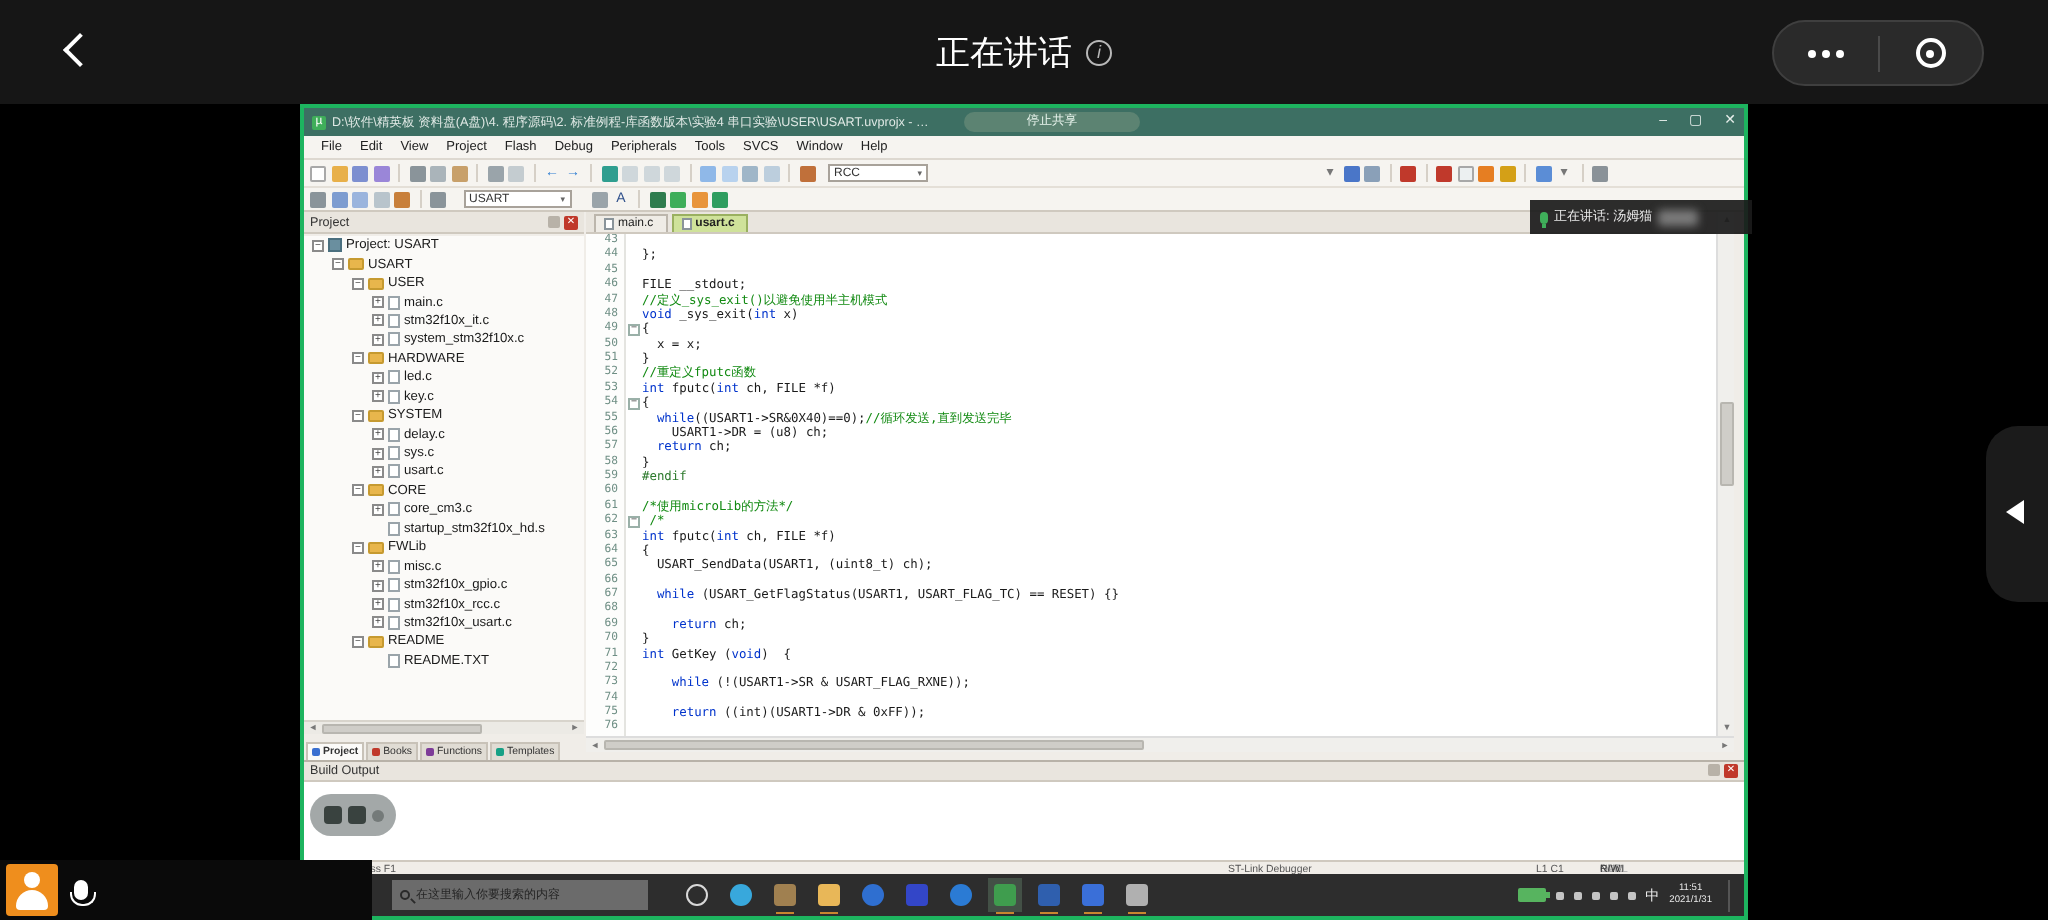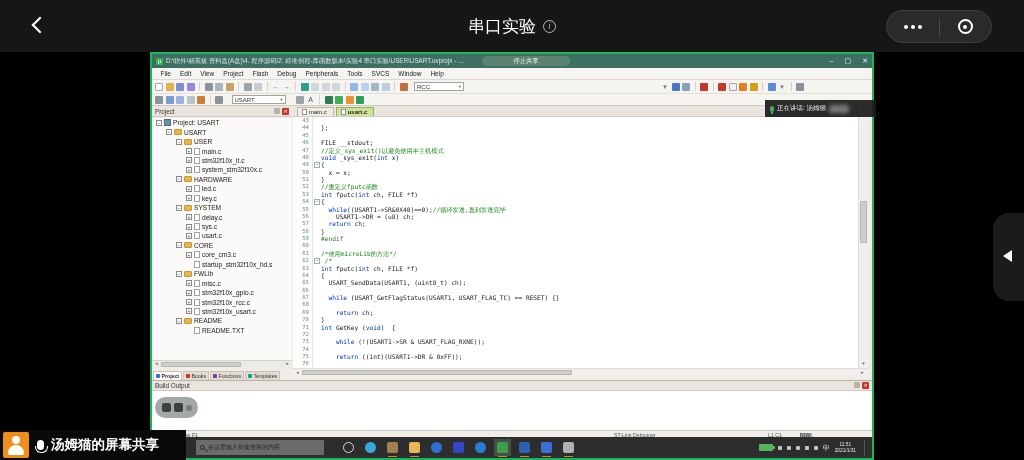--- a/index.html
+++ b/index.html
@@ -171,21 +171,21 @@
   #expand-handle .tri{position:absolute;left:10px;top:37px;width:0;height:0;
     border-top:6px solid transparent;border-bottom:6px solid transparent;
     border-right:9px solid #fff}
 </style>
 </head>
 <body>
 
 <div class="abs" id="app-header">
   <div class="abs" id="back-btn"></div>
   <div class="abs" id="hdr-title">
-    <span>串口实验</span>
+    <span>正在讲话</span>
     <span class="info-circ">i</span>
   </div>
   <div class="abs" id="capsule">
     <div class="half">
       <span class="dot"></span>
       <span class="dot"></span>
       <span class="dot"></span>
     </div>
     <div class="divider"></div>
     <div class="half">
@@ -595,18 +595,17 @@
 
 <div class="abs" id="speaking">
   <span class="mic"></span>
   <span class="t">正在讲话: 汤姆猫</span>
   <span class="blurblob"></span>
 </div>
 
 <div class="abs" id="sharer-bar">
   <span id="avatar"></span>
   <span id="mic-ind"></span>
-  <span id="sharer-label">汤姆猫的屏幕共享</span>
 </div>
 
 <div class="abs" id="expand-handle">
   <span class="tri"></span>
 </div>
 
 </body></html>

